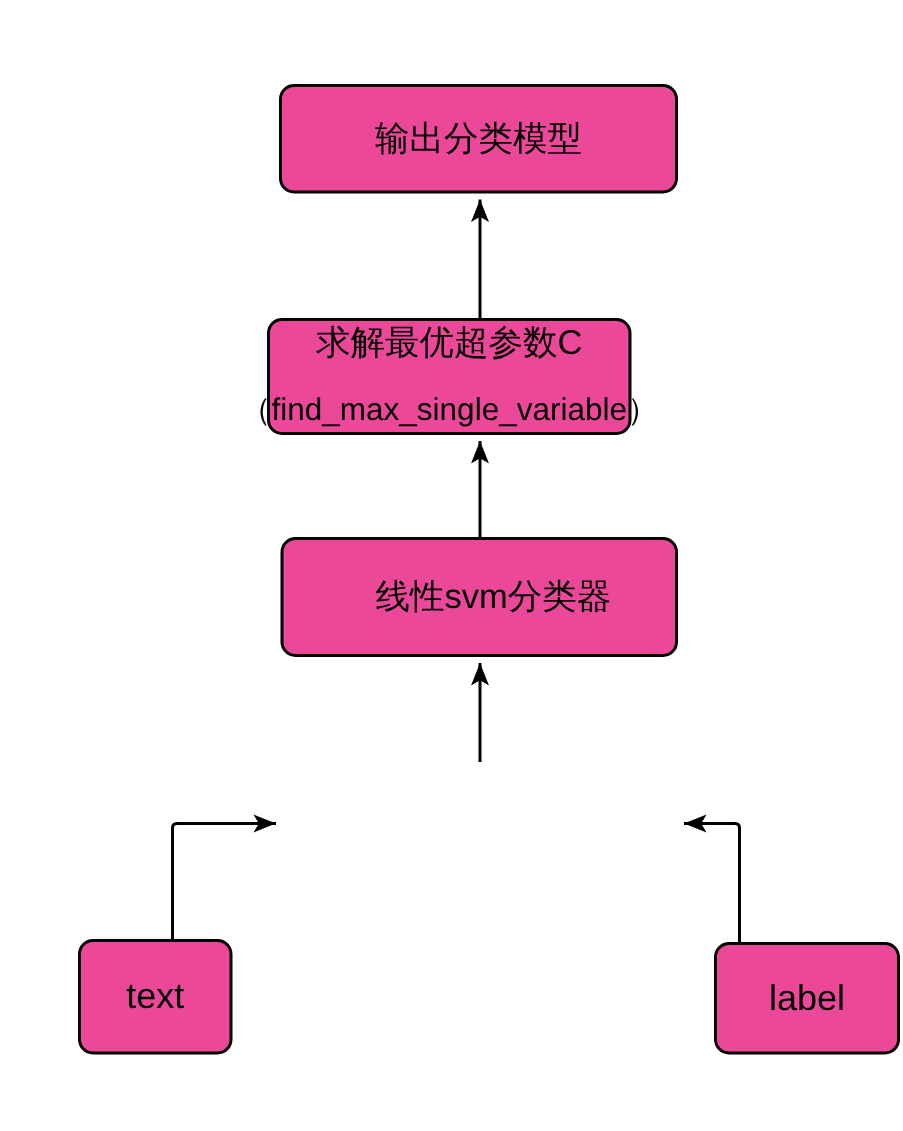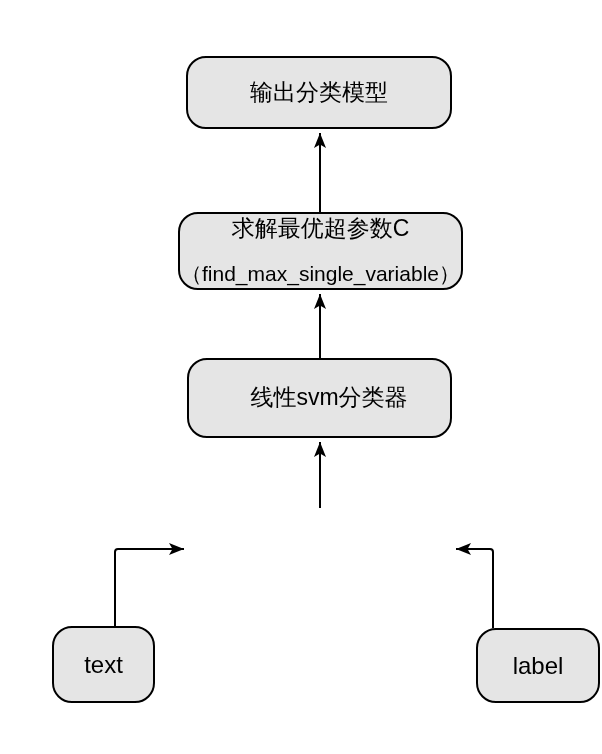--- a/index.html
+++ b/index.html
@@ -21,33 +21,33 @@
     left: 0;
     top: 0;
     width: 602px;
     height: 754px;
     pointer-events: none;
   }
   .node {
     position: absolute;
     box-sizing: border-box;
     border: 2px solid #000000;
-    border-radius: 20px;
-    background: #e5e5e5;
+    border-radius: 10px;
+    background: #ec4899;
     display: flex;
     flex-direction: column;
     align-items: center;
     justify-content: center;
     text-align: center;
     line-height: 1.3;
   }
   .node span { display: block; white-space: nowrap; }
 
   #node-output   { left: 186px; top: 56px;  width: 266px; height: 73px; font-size: 23px; }
-  #node-findmax  { left: 178px; top: 212px; width: 285px; height: 78px; font-size: 23px; }
+  #node-findmax  { left: 178px; top: 212px; width: 243px; height: 78px; font-size: 23px; }
   #node-findmax .sub { font-size: 21px; margin-top: 16px; }
   #node-svm      { left: 187px; top: 358px; width: 265px; height: 80px; font-size: 23px; padding-left: 19px; }
   #node-extract  { left: 188px; top: 508px; width: 264px; height: 80px; font-size: 24px; }
   #node-text     { left: 52px;  top: 626px; width: 103px; height: 77px; font-size: 24px; align-items: center; }
   #node-label    { left: 428px; top: 628px; width: 124px; height: 75px; font-size: 24px; margin-left: 48px; }
 </style>
 </head>
 <body>
 
 <div class="canvas">

